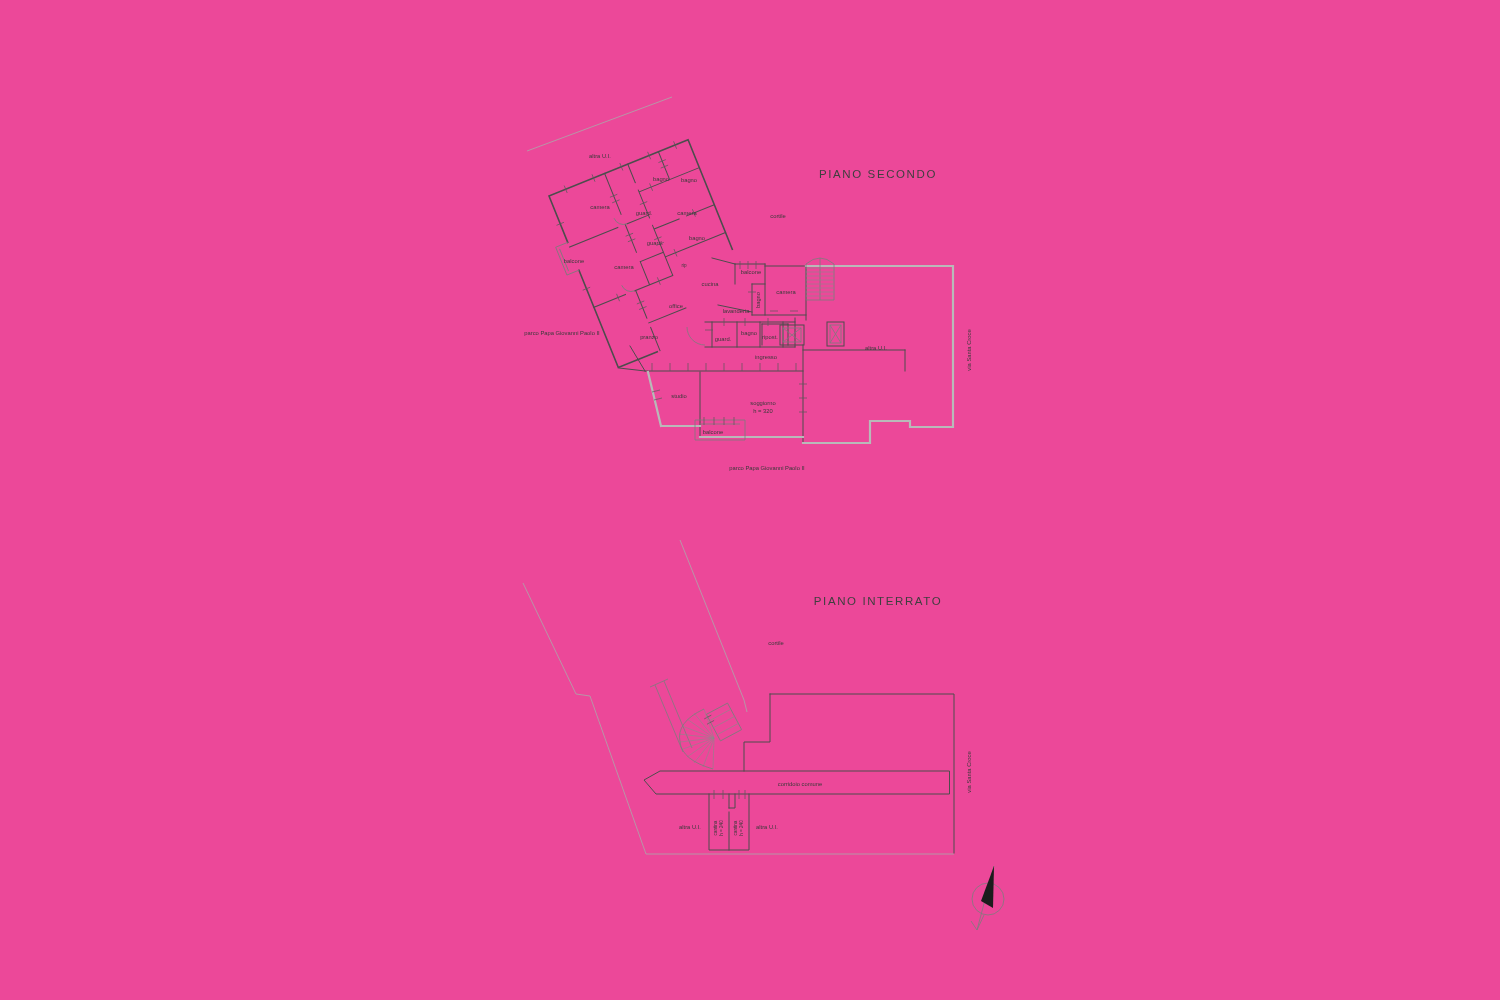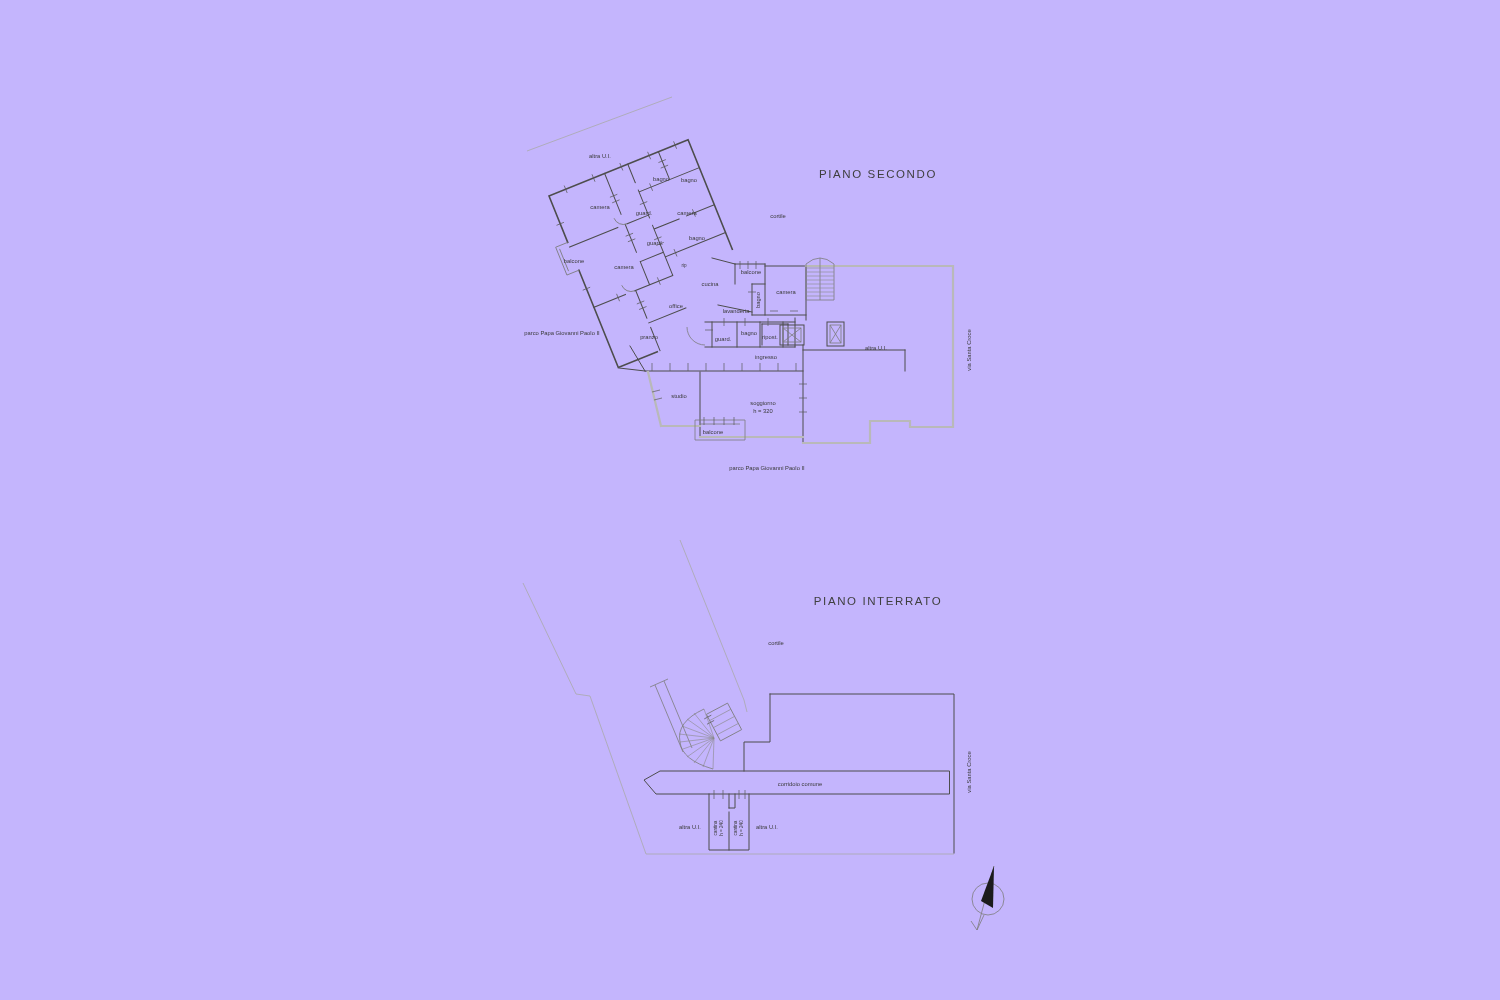--- a/index.html
+++ b/index.html
@@ -1,16 +1,16 @@
 <!DOCTYPE html>
 <html><head>
 <meta charset="utf-8">
 <style>
   html,body{margin:0;padding:0;background:#ffffff;}
-  .canvas{position:relative;width:1500px;height:1000px;background:#c4b5fd;overflow:hidden;
+  .canvas{position:relative;width:1500px;height:1000px;background:#ec4899;overflow:hidden;
           font-family:"Liberation Sans",sans-serif;}
   svg text{font-family:"Liberation Sans",sans-serif;}
   .lbl{font-size:5.8px;fill:#3a3a3a;text-anchor:middle;}
   .xs{font-size:4.6px;}
   .title{font-size:11.5px;letter-spacing:1.6px;fill:#3f3f3f;}
   .w-dark{stroke:#4d4d4d;stroke-width:1;fill:none;stroke-linecap:square;}
   .w-dark2{stroke:#4d4d4d;stroke-width:1.6;fill:none;stroke-linecap:square;}
   .w-mid{stroke:#7c7c7c;stroke-width:0.8;fill:none;}
   .w-light{stroke:#b9b9b9;stroke-width:2.2;fill:none;stroke-linecap:square;}
   .w-bound{stroke:#a9a9a9;stroke-width:0.8;fill:none;}

